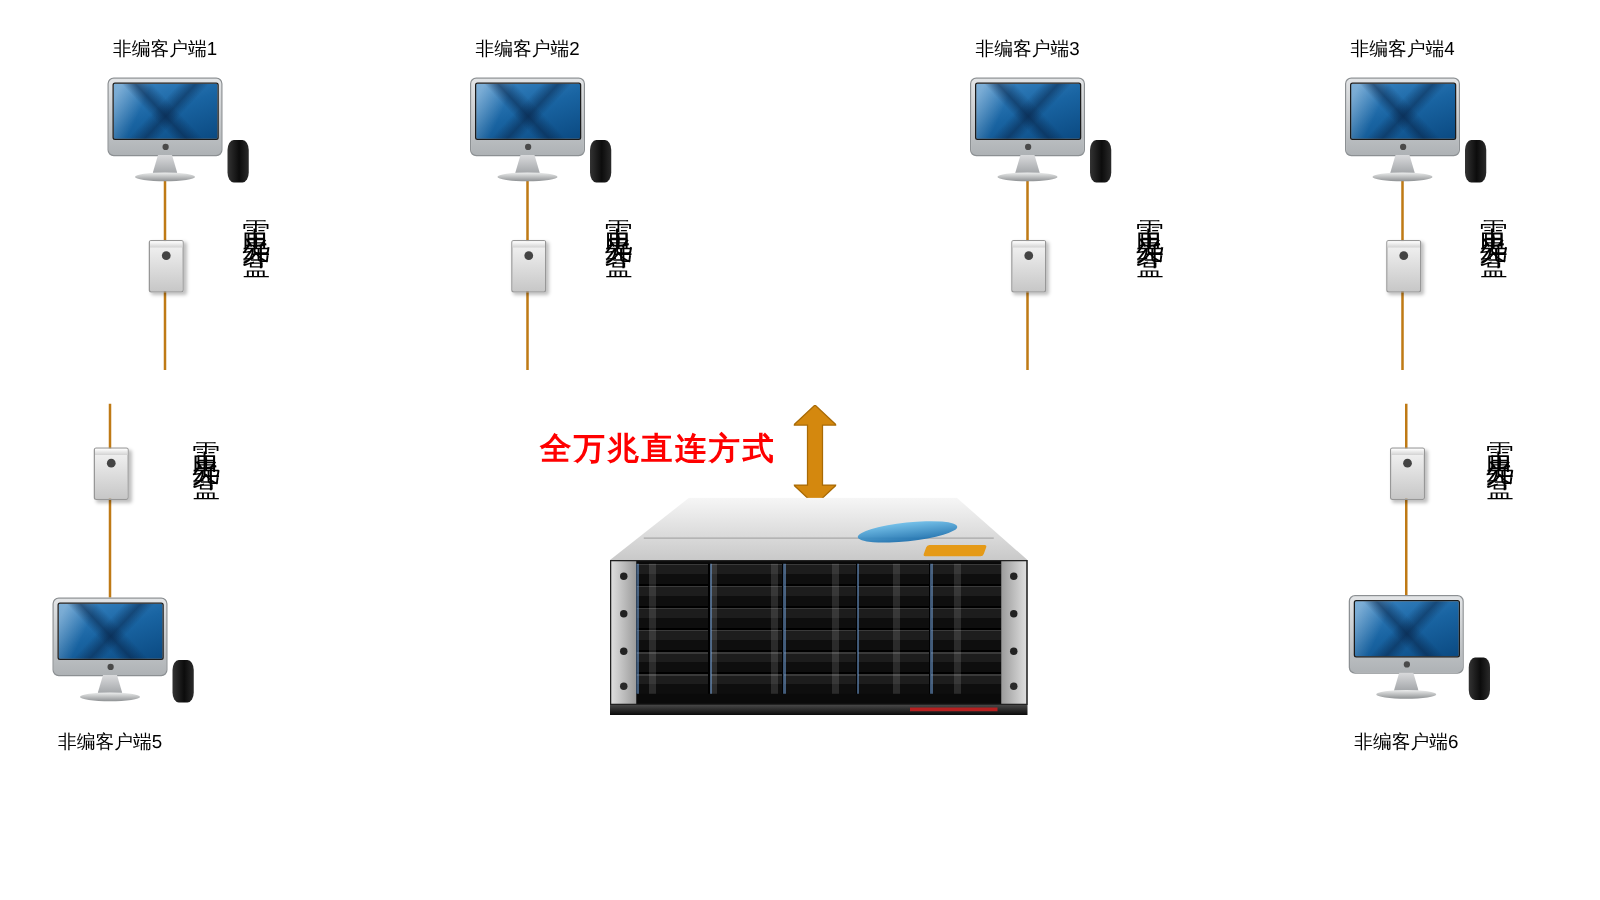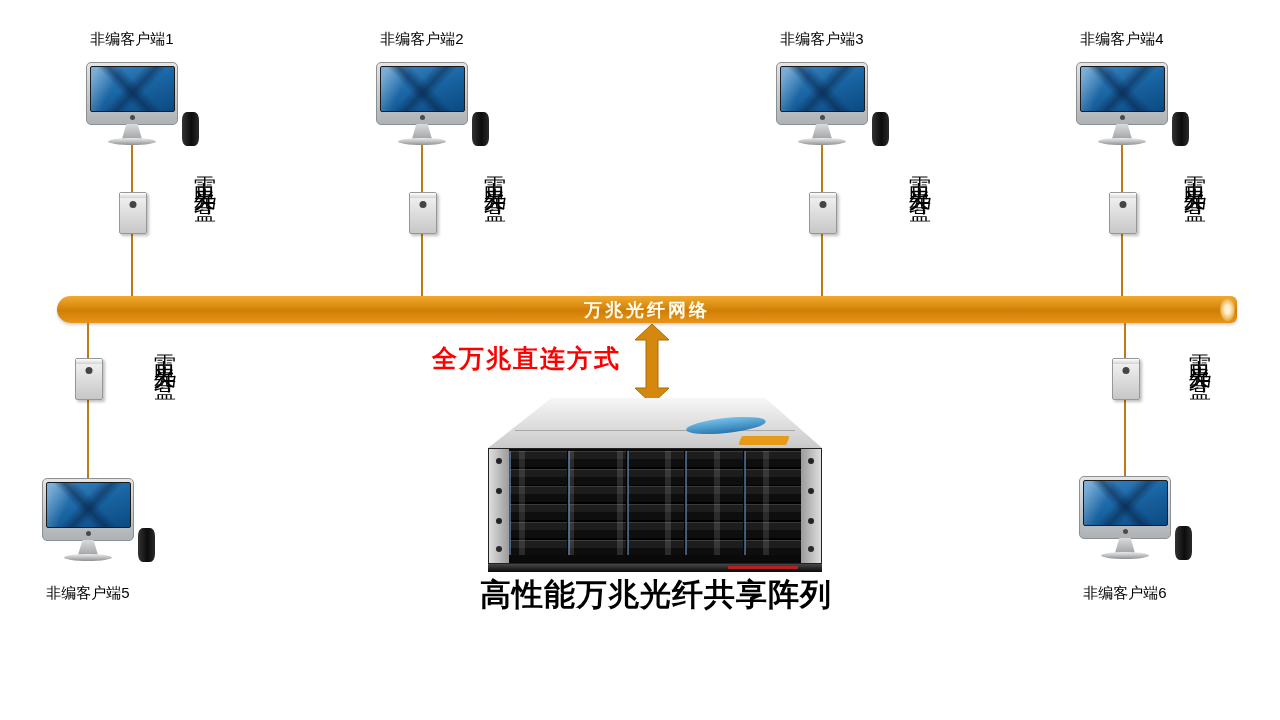--- a/index.html
+++ b/index.html
@@ -181,24 +181,20 @@
           </div>
       </div>
       <div class="stand"></div>
       <div class="base"></div>
     </div>
     <div class="speaker"></div>
     <div class="fbox"></div>
     <div class="vlabel">雷电光纤盒</div>
   </div>
 
-  <div class="netbar">
-    <div class="pipe-end"></div>
-    <div class="netbar-label">万兆光纤网络</div>
-  </div>
 
   <div class="conn-label">全万兆直连方式</div>
   <svg class="arrow" width="34" height="80">
     <polygon points="17,0 34,16 23,16 23,64 34,64 17,80 0,64 11,64 11,16 0,16" fill="#D4880E" stroke="#a96a05" stroke-width="1"></polygon>
   </svg>
 
   <div class="client c5">
     <div class="clabel">非编客户端5</div>
     <div class="vline"></div>
     <div class="imac">
@@ -238,15 +234,14 @@
     <div class="srv-top"></div>
     <div class="srv-oval"></div>
     <div class="srv-sticker"></div>
     <div class="srv-front">
       <div class="rail left"></div>
       <div class="drives"></div>
       <div class="rail right"></div>
     </div>
     <div class="srv-bottom"></div>
   </div>
-  <div class="server-label">高性能万兆光纤共享阵列</div>
 
 </div>
 
 </body></html>

